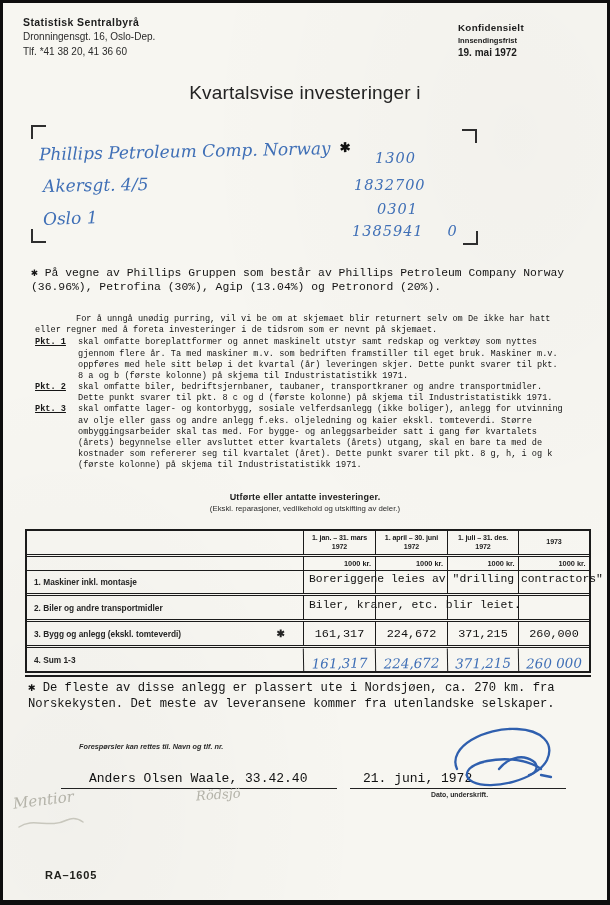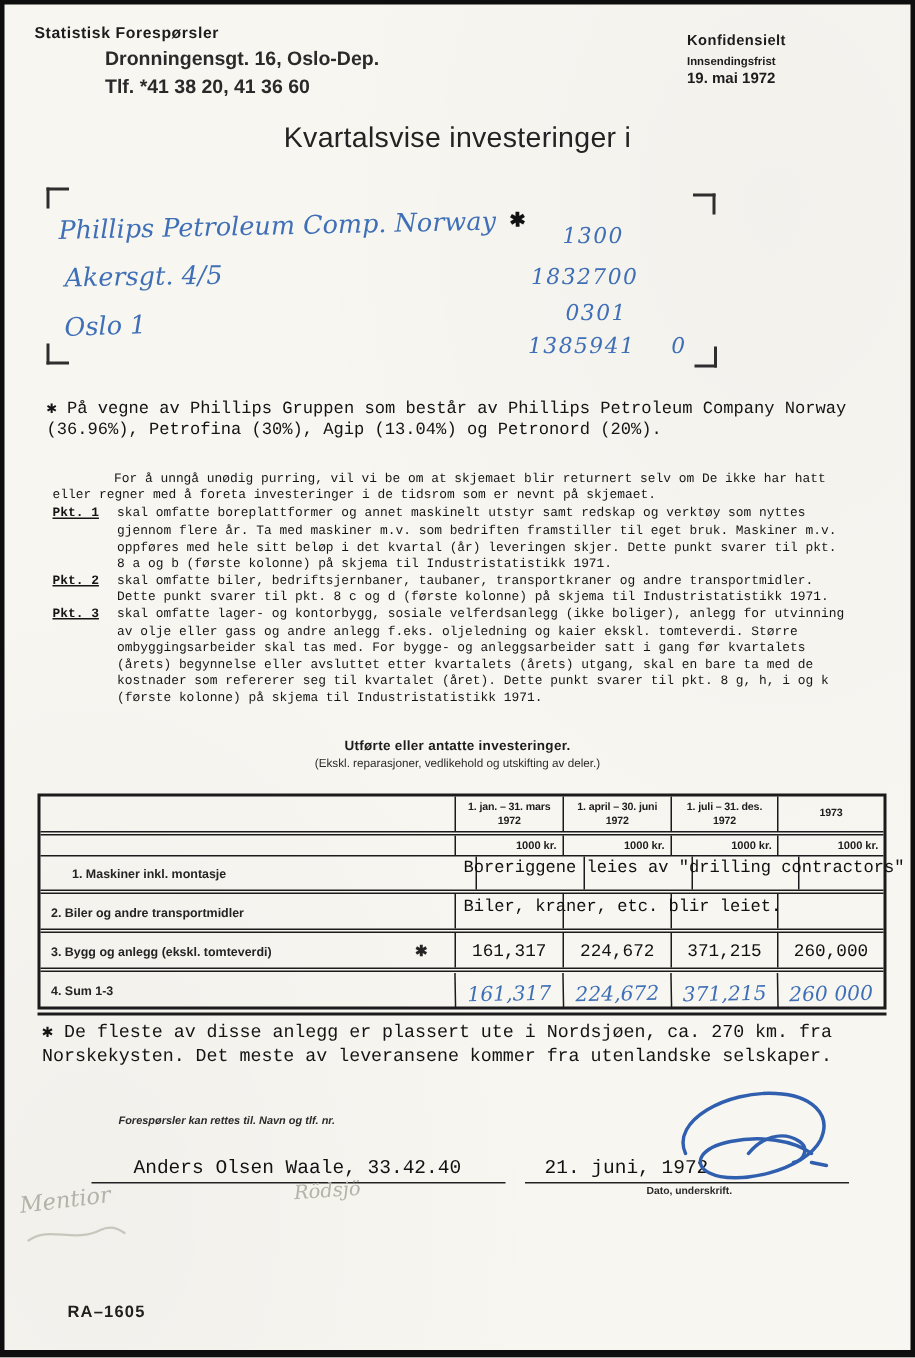--- a/index.html
+++ b/index.html
@@ -19,21 +19,21 @@
   }
   .abs{position:absolute;}
   .print{font-family:"Liberation Sans", sans-serif;}
   .type{font-family:"Liberation Mono","DejaVu Sans Mono", monospace;}
   .hand{font-family:"DejaVu Serif", serif; font-style:italic; color:#3f6fb6;}
   .pencil{font-family:"DejaVu Serif", serif; font-style:italic; color:#b4b3a9;}
 
   
   .hdr-left{left:20px;top:12px;line-height:1.35;}
   .hdr-left .l1{font-size:10.5px;font-weight:700;letter-spacing:.4px;}
-  .hdr-left .l2,.hdr-left .l3{font-size:13px;font-weight:700;color:#2a2a2a;margin-top:1px;margin-left:47px;}
+  .hdr-left .l2,.hdr-left .l3{font-size:10px;font-weight:400;color:#2a2a2a;margin-top:1px;}
   .hdr-right{left:455px;top:18px;line-height:1.4;}
   .hdr-right .l1{font-size:9.8px;font-weight:700;letter-spacing:.3px;}
   .hdr-right .l2{font-size:7.6px;font-weight:600;margin-top:1px;}
   .hdr-right .l3{font-size:10px;font-weight:700;}
 
   .title{left:0;top:78px;width:100%;text-align:center;font-size:19px;font-weight:500;line-height:1.28;color:#232323;letter-spacing:.2px;}
 
   
   .corner{position:absolute;width:13px;height:12px;border:0 solid #2e2e2e;}
   .c-tl{left:28px;top:122px;border-left-width:2px;border-top-width:2px;}
@@ -65,21 +65,21 @@
   .tbl-sub{left:0;top:501px;width:100%;text-align:center;font-size:7.8px;font-weight:500;color:#2b2b2b;}
 
   
   .inv-table{left:22px;top:526px;width:566px;border:2px solid #1b1b1b;box-sizing:border-box;}
   .trow{display:grid;grid-template-columns:276px 72px 72px 71px 71px;border-bottom:3px double #1b1b1b;}
   .trow.unit{border-bottom:1px solid #1b1b1b;}
   .trow.last{border-bottom:none;}
   .trow .dcell{border-left:1px solid #1b1b1b;box-sizing:border-box;}
   .r-head{height:23px;}
   .r-unit{height:13px;}
-  .r-1{height:22px;padding-left:14px;}
+  .r-1{height:22px;}
   .r-2{height:23px;}
   .r-3{height:23px;}
   .r-4{height:23px;}
   .hcell{display:flex;flex-direction:column;justify-content:center;align-items:center;text-align:center;font-size:7.1px;font-weight:700;line-height:1.25;letter-spacing:-0.1px;}
   .ucell{display:flex;justify-content:center;align-items:center;font-size:7.4px;font-weight:700;padding-left:36px;}
   .stub{display:flex;align-items:center;padding-left:7px;padding-right:18px;font-size:8.3px;font-weight:700;color:#242424;}
   .stub .star{margin-left:auto;font-size:10px;}
   .vcell{display:flex;justify-content:center;align-items:center;font-family:"Liberation Mono","DejaVu Sans Mono",monospace;font-size:11.8px;color:#111;}
   .hvcell{display:flex;justify-content:center;align-items:flex-end;padding-bottom:0;font-size:13.5px;transform:rotate(-1deg);}
   .tbl-overlay{position:absolute;left:282px;font-size:11.4px;font-family:"Liberation Mono","DejaVu Sans Mono",monospace;color:#111;white-space:nowrap;}
@@ -103,21 +103,21 @@
   .pencil-squiggle{left:14px;top:810px;}
 
   .form-id{left:28px;top:866px;font-size:11px;font-weight:700;letter-spacing:.8px;color:#20201c;padding-left:14px;}
 </style>
 </head>
 <body>
 
 <div class="page">
 
   <div class="abs hdr-left print">
-    <div class="l1">Statistisk  Forespørsler</div>
+    <div class="l1">Statistisk  Sentralbyrå</div>
     <div class="l2">Dronningensgt. 16, Oslo-Dep.</div>
     <div class="l3">Tlf. *41 38 20, 41 36 60</div>
   </div>
   <div class="abs hdr-right print">
     <div class="l1">Konfidensielt</div>
     <div class="l2">Innsendingsfrist</div>
     <div class="l3">19. mai 1972</div>
   </div>
 
   <div class="abs title print">

